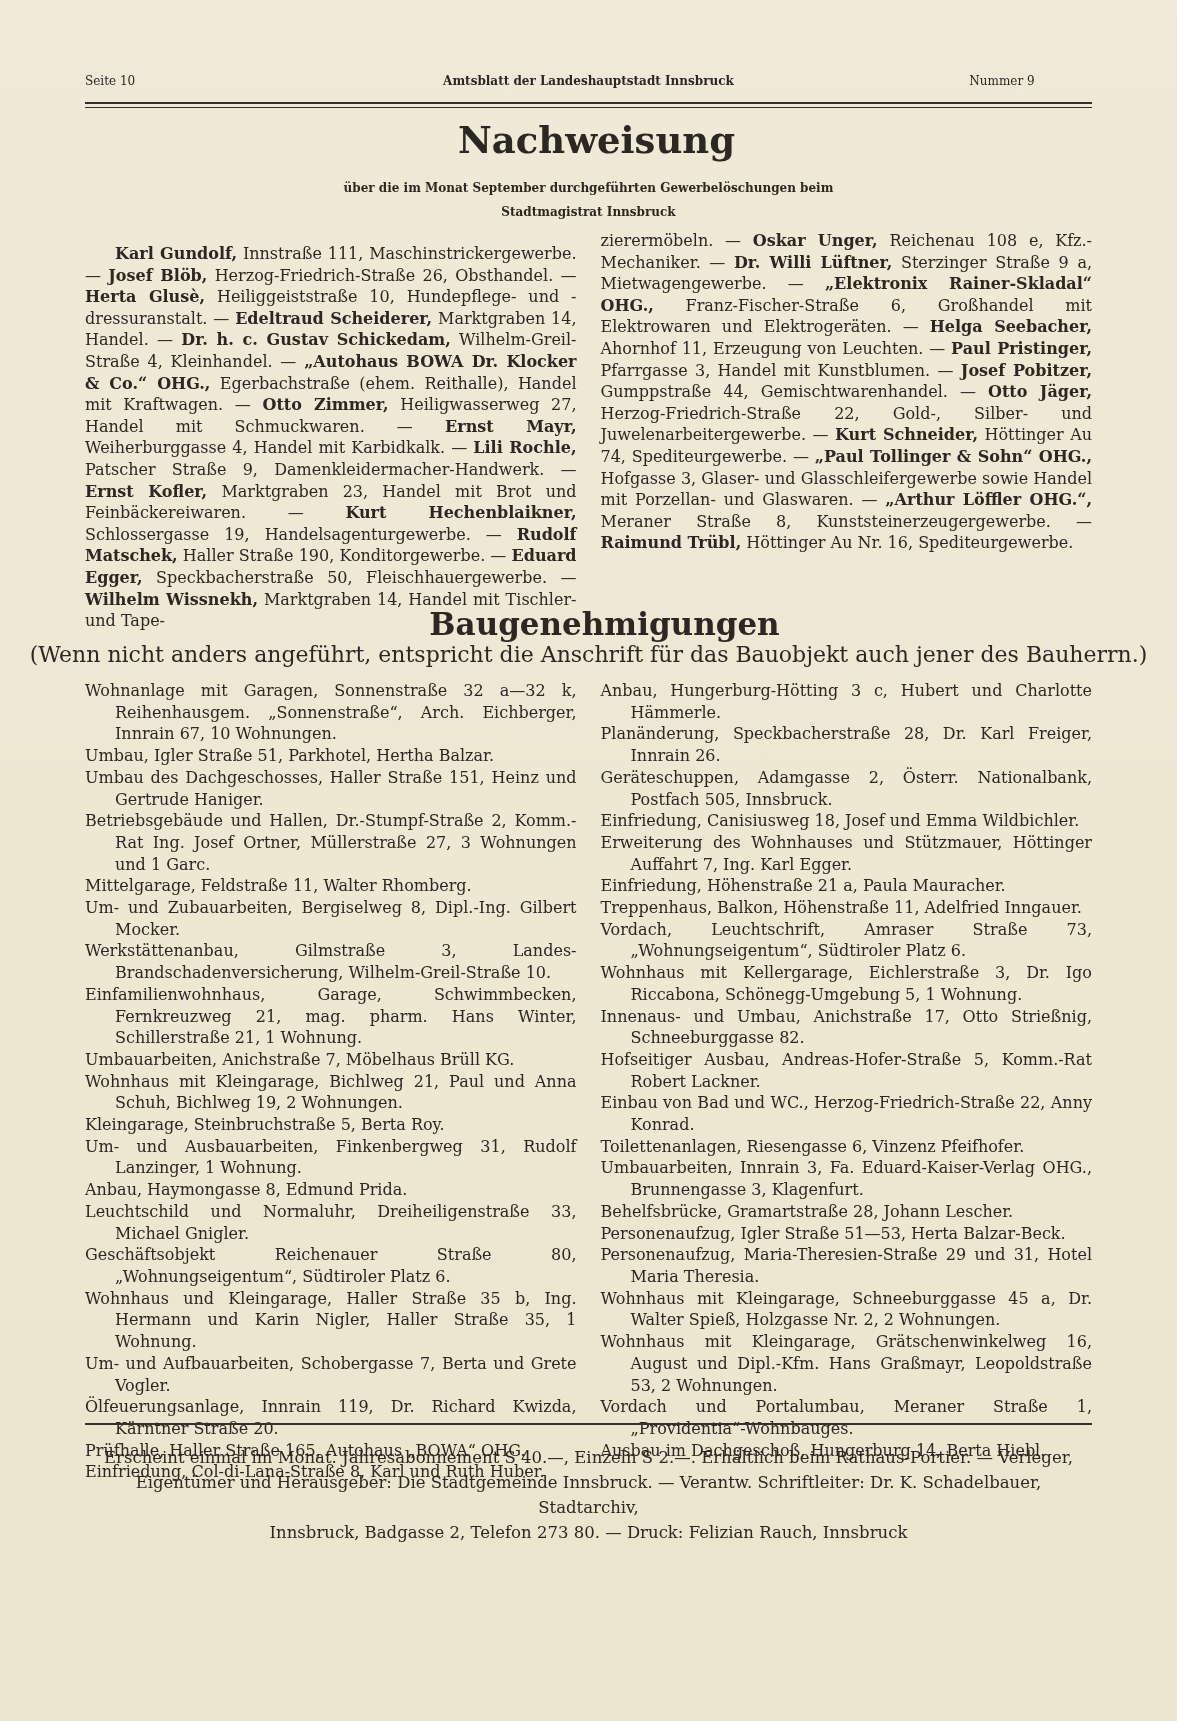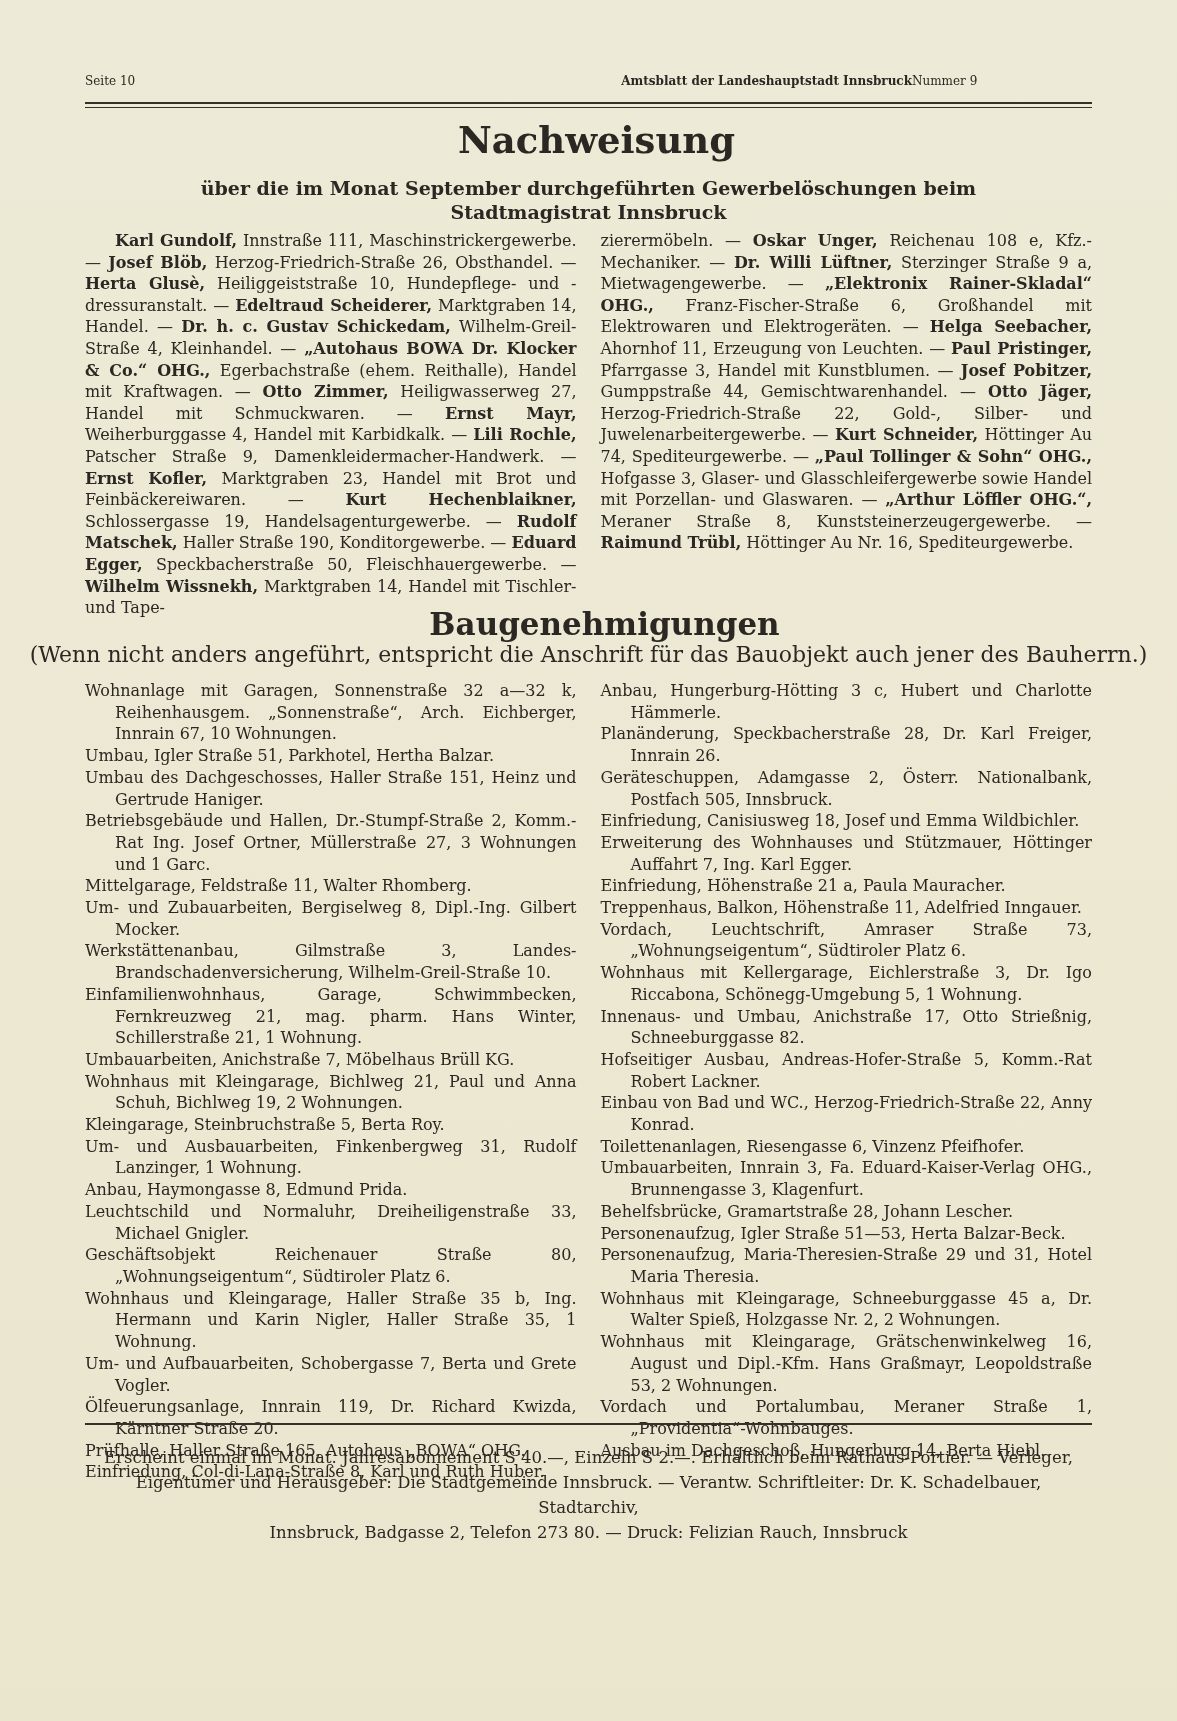--- a/index.html
+++ b/index.html
@@ -11,45 +11,45 @@
     font-family:"DejaVu Serif","Liberation Serif",serif;
     color:#2b2722;
     overflow:hidden;
   }
   .page-header{
     position:absolute;top:74px;left:85px;right:85px;
     display:flex;align-items:baseline;
     font-size:12px;
   }
   .page-header .hl{width:180px;text-align:left;}
-  .page-header .hc{flex:1;text-align:right;font-weight:bold;}
-  .page-header .hr{width:180px;text-align:left;}
+  .page-header .hc{flex:1;text-align:center;font-weight:bold;}
+  .page-header .hr{width:180px;text-align:center;}
   .header-rule{
     position:absolute;top:102px;left:85px;right:85px;height:3px;
     border-top:2.5px solid #35302a;border-bottom:1.5px solid #35302a;
   }
   .s1-title{
     position:absolute;top:118px;left:8px;width:100%;
     text-align:center;font-size:37px;font-weight:bold;margin:0;
   }
   .s1-sub{
     position:absolute;top:176px;left:0;width:100%;
-    text-align:center;font-weight:bold;font-size:19px;line-height:24px;
+    text-align:center;font-weight:bold;font-size:12px;line-height:24px;
   }
   .s1-cols{
     position:absolute;top:230px;left:85px;right:85px;
     display:flex;gap:24px;
   }
   .col{flex:1;min-width:0;}
   .body-text{
     margin:0;text-align:justify;
     font-size:16px;line-height:21.6px;
     hyphens:none;
   }
-  .indent{text-indent:30px;}
+  .indent{text-indent:30px;margin-top:13px;}
   .b{font-weight:bold;}
   .s2-title{
     position:absolute;top:590px;left:0;width:100%;
     text-align:center;font-size:31px;font-weight:bold;margin:16px;
   }
   .s2-sub{
     position:absolute;top:642px;left:0;width:100%;
     text-align:center;font-size:22px;
   }
   .s2-cols{

